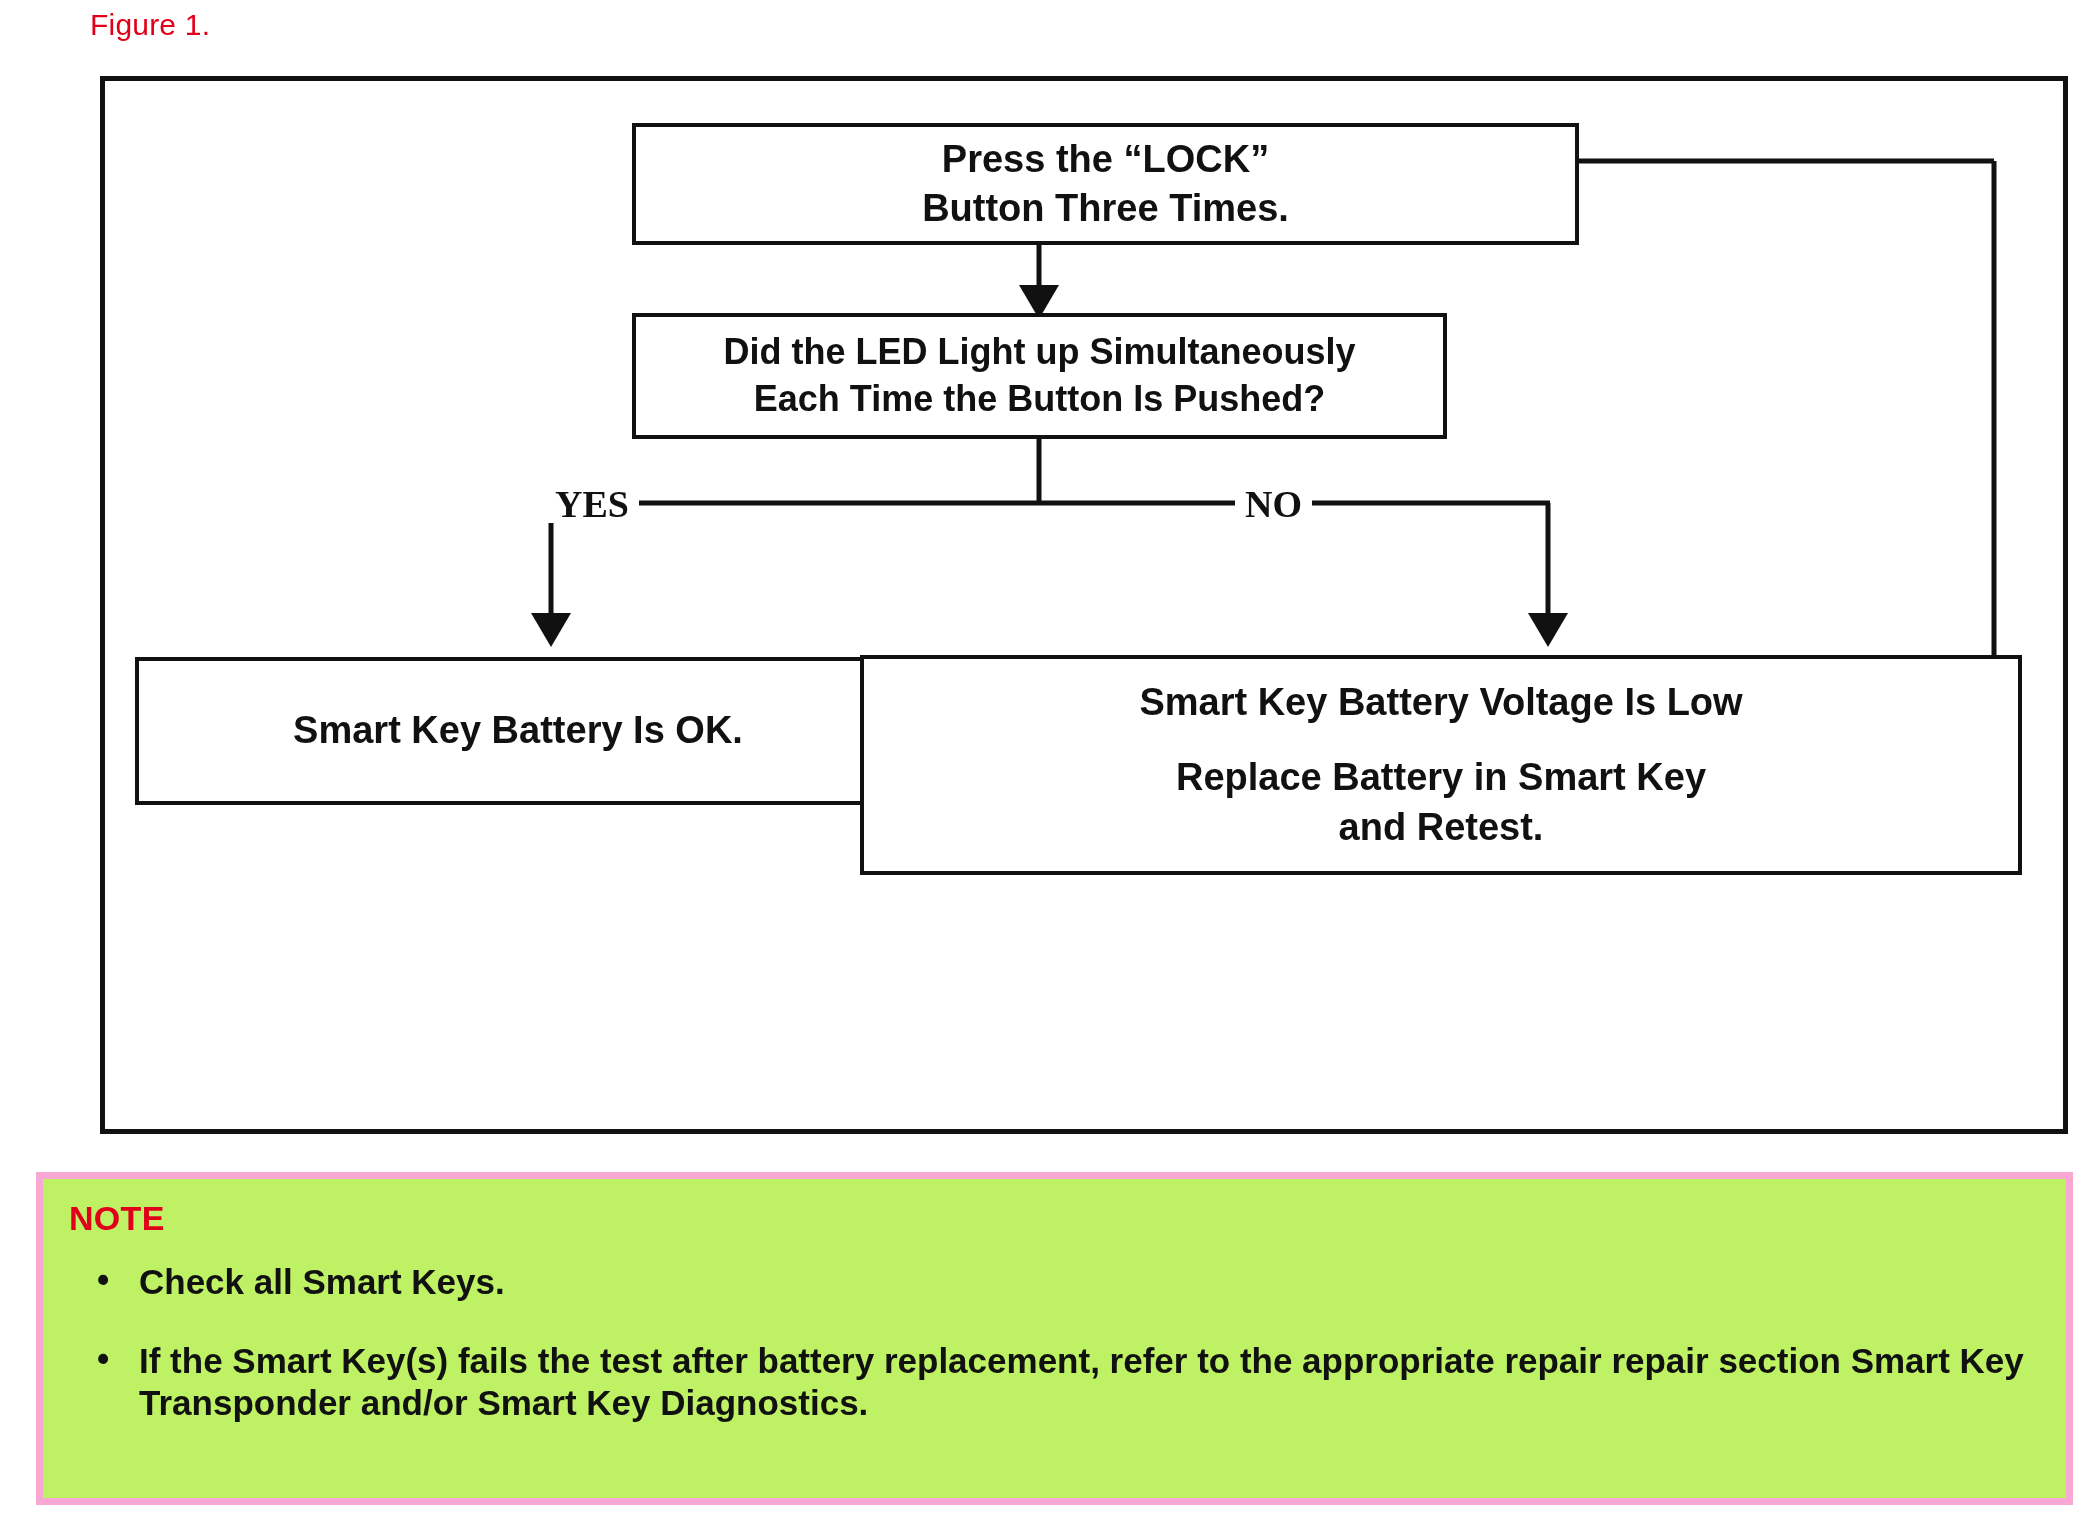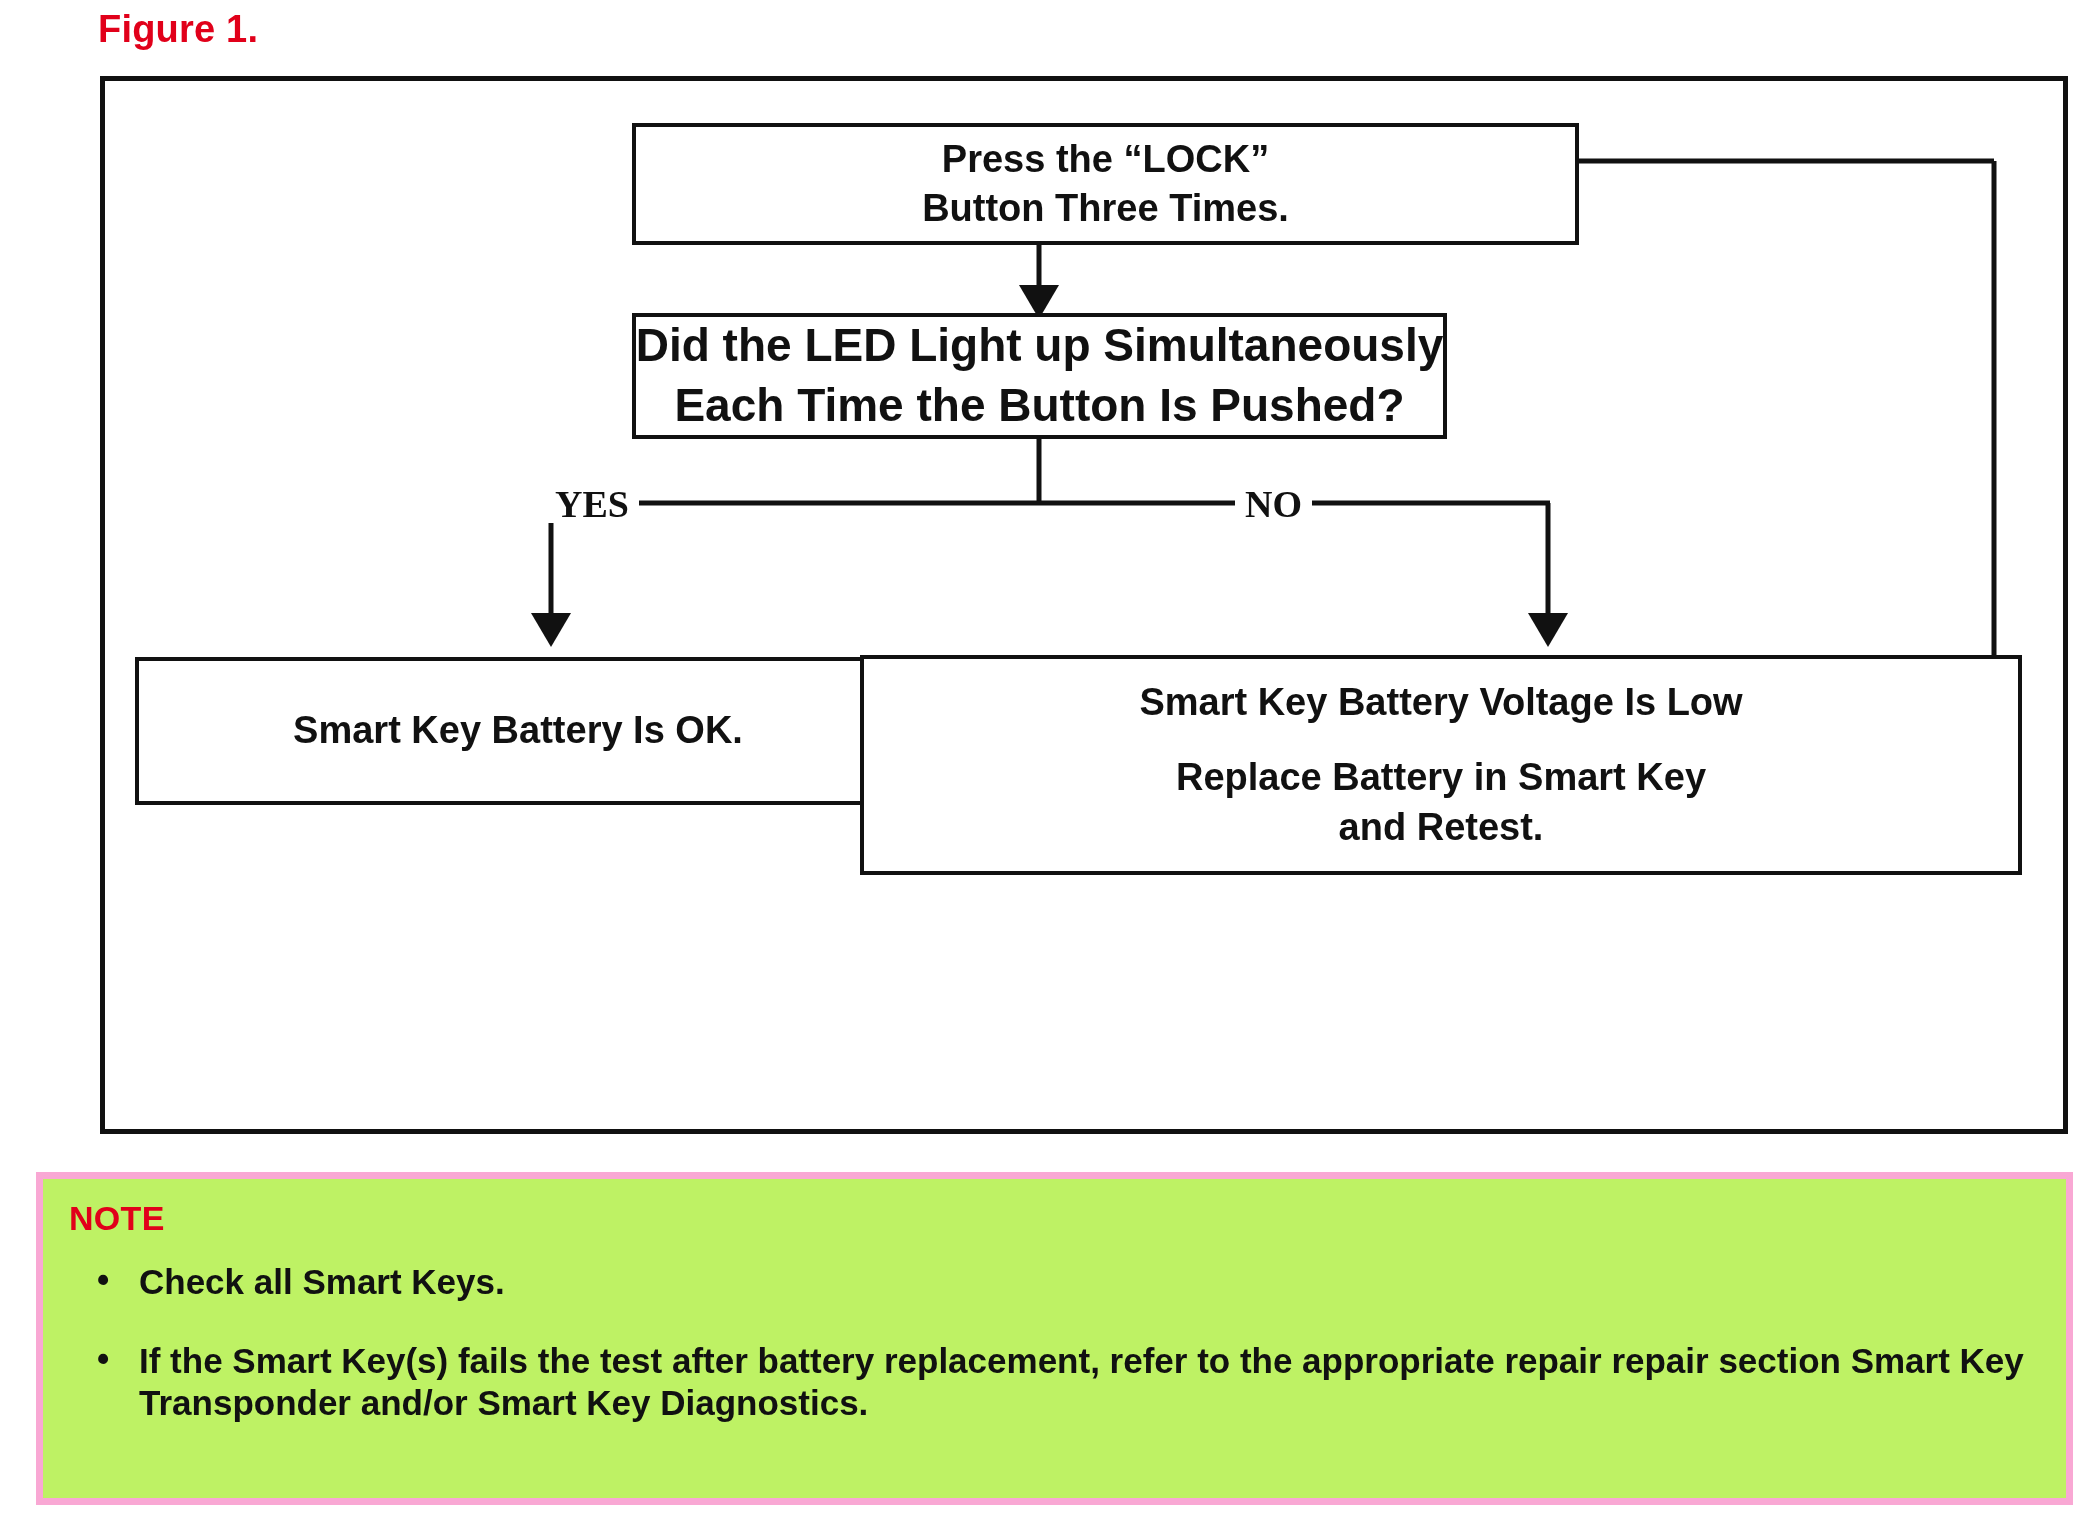--- a/index.html
+++ b/index.html
@@ -11,24 +11,24 @@
     width: 2095px;
     height: 1524px;
     font-family: "Liberation Sans", sans-serif;
     position: relative;
     overflow: hidden;
   }
 
   
   #figure-caption {
     position: absolute;
-    left: 98px;
+    left: 90px;
     top: 8px;
-    font-size: 38px;
-    font-weight: bold;
+    font-size: 30px;
+    font-weight: normal;
     color: #e1001a;
     letter-spacing: 0.2px;
     white-space: nowrap;
   }
 
   
   #flowchart-frame {
     position: absolute;
     left: 100px;
     top: 76px;
@@ -65,21 +65,21 @@
   .node .line { display: block; white-space: nowrap; }
 
   #node-press-lock {
     left: 527px;  top: 42px;
     width: 947px; height: 122px;
     font-size: 38px;
   }
   #node-led-question {
     left: 527px;  top: 232px;
     width: 815px; height: 126px;
-    font-size: 46px;
+    font-size: 36px;
   }
   #node-battery-ok {
     left: 30px;   top: 576px;
     width: 766px; height: 148px;
     font-size: 38px;
     text-align: right;
   }
   #node-battery-low {
     left: 755px;  top: 574px;
     width: 1162px; height: 220px;

